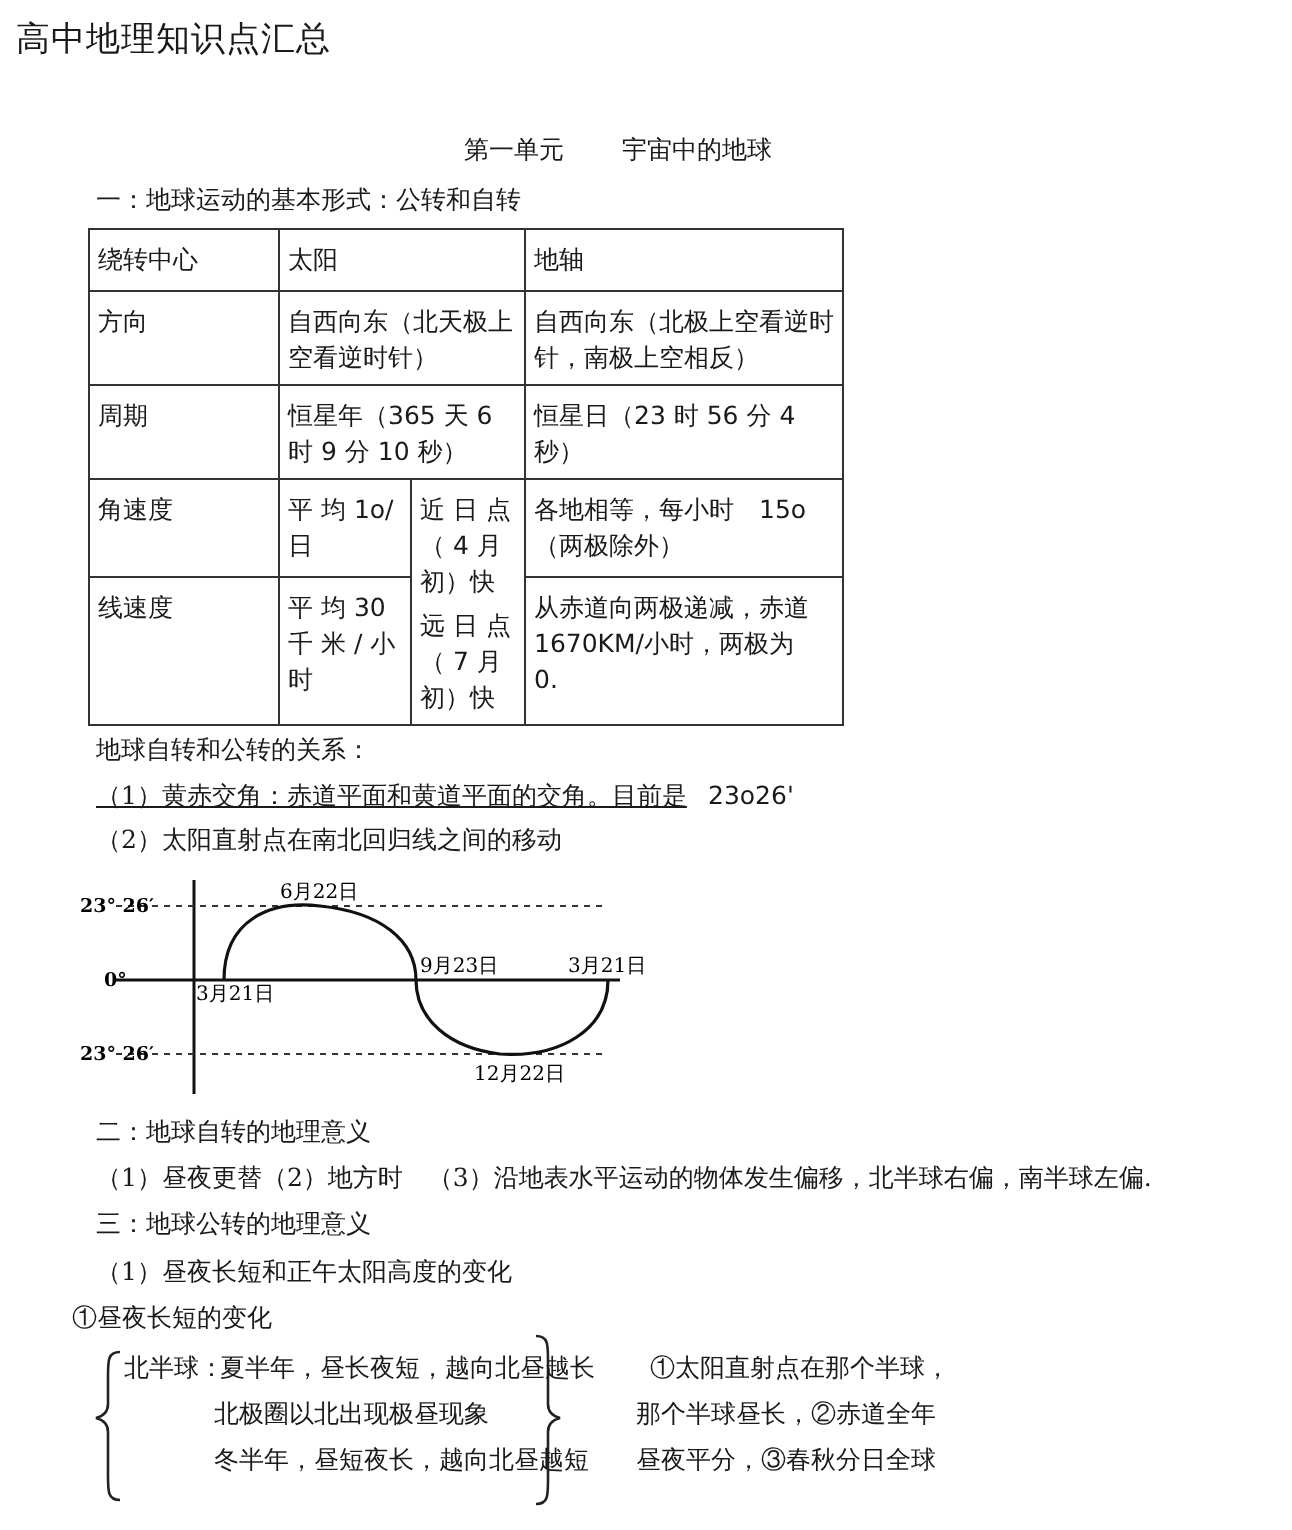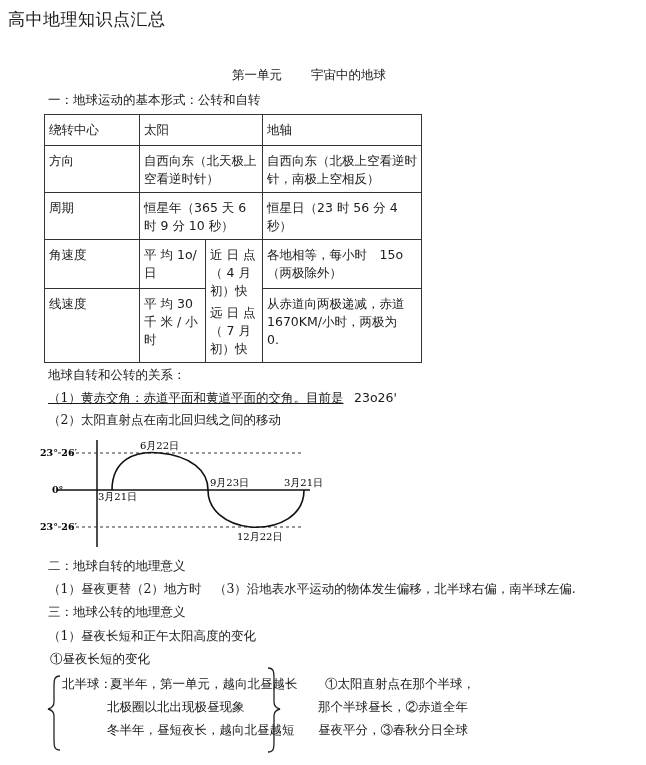--- a/index.html
+++ b/index.html
@@ -77,27 +77,27 @@
   <text x="100" y="19" font-size="10">6月22日</text>
   <text x="170" y="56" font-size="10">9月23日</text>
   <text x="197" y="110" font-size="10">12月22日</text>
   <text x="244" y="56" font-size="10">3月21日</text>
 </svg>
 
 <div class="abs txt" style="left:48px; top:558px;">二：地球自转的地理意义</div>
 <div class="abs txt" style="left:48px; top:581px;">（1）昼夜更替（2）地方时　（3）沿地表水平运动的物体发生偏移，北半球右偏，南半球左偏.</div>
 <div class="abs txt" style="left:48px; top:604px;">三：地球公转的地理意义</div>
 <div class="abs txt" style="left:48px; top:628px;">（1）昼夜长短和正午太阳高度的变化</div>
-<div class="abs txt" style="left:50px; top:651px;text-align:center;">①昼夜长短的变化</div>
+<div class="abs txt" style="left:36px; top:651px;text-align:center;">①昼夜长短的变化</div>
 
 <svg class="abs" style="left:46px; top:666px;" width="250" height="90">
   <path d="M14,10 C8,10 8,14 8,22 L8,36 C8,40 6,42 2,43 C6,44 8,46 8,50 L8,72 C8,80 8,84 14,84" fill="none" stroke="#222" stroke-width="1.3"></path>
   <path d="M222,2 C228,2 228,6 228,14 L228,36 C228,40 230,42 234,43 C230,44 228,46 228,50 L228,74 C228,82 228,86 222,86" fill="none" stroke="#222" stroke-width="1.3"></path>
 </svg>
 
 <div class="abs txt" style="left:62px; top:676px;">北半球：</div>
-<div class="abs txt" style="left:110px; top:676px;">夏半年，第一单元，越向北昼越长</div>
+<div class="abs txt" style="left:110px; top:676px;">夏半年，昼长夜短，越向北昼越长</div>
 <div class="abs txt" style="left:107px; top:699px;">北极圈以北出现极昼现象</div>
 <div class="abs txt" style="left:107px; top:722px;">冬半年，昼短夜长，越向北昼越短</div>
 
 <div class="abs txt" style="left:325px; top:676px;">①太阳直射点在那个半球，</div>
 <div class="abs txt" style="left:318px; top:699px;">那个半球昼长，②赤道全年</div>
 <div class="abs txt" style="left:318px; top:722px;">昼夜平分，③春秋分日全球</div>
 
 </body></html>

